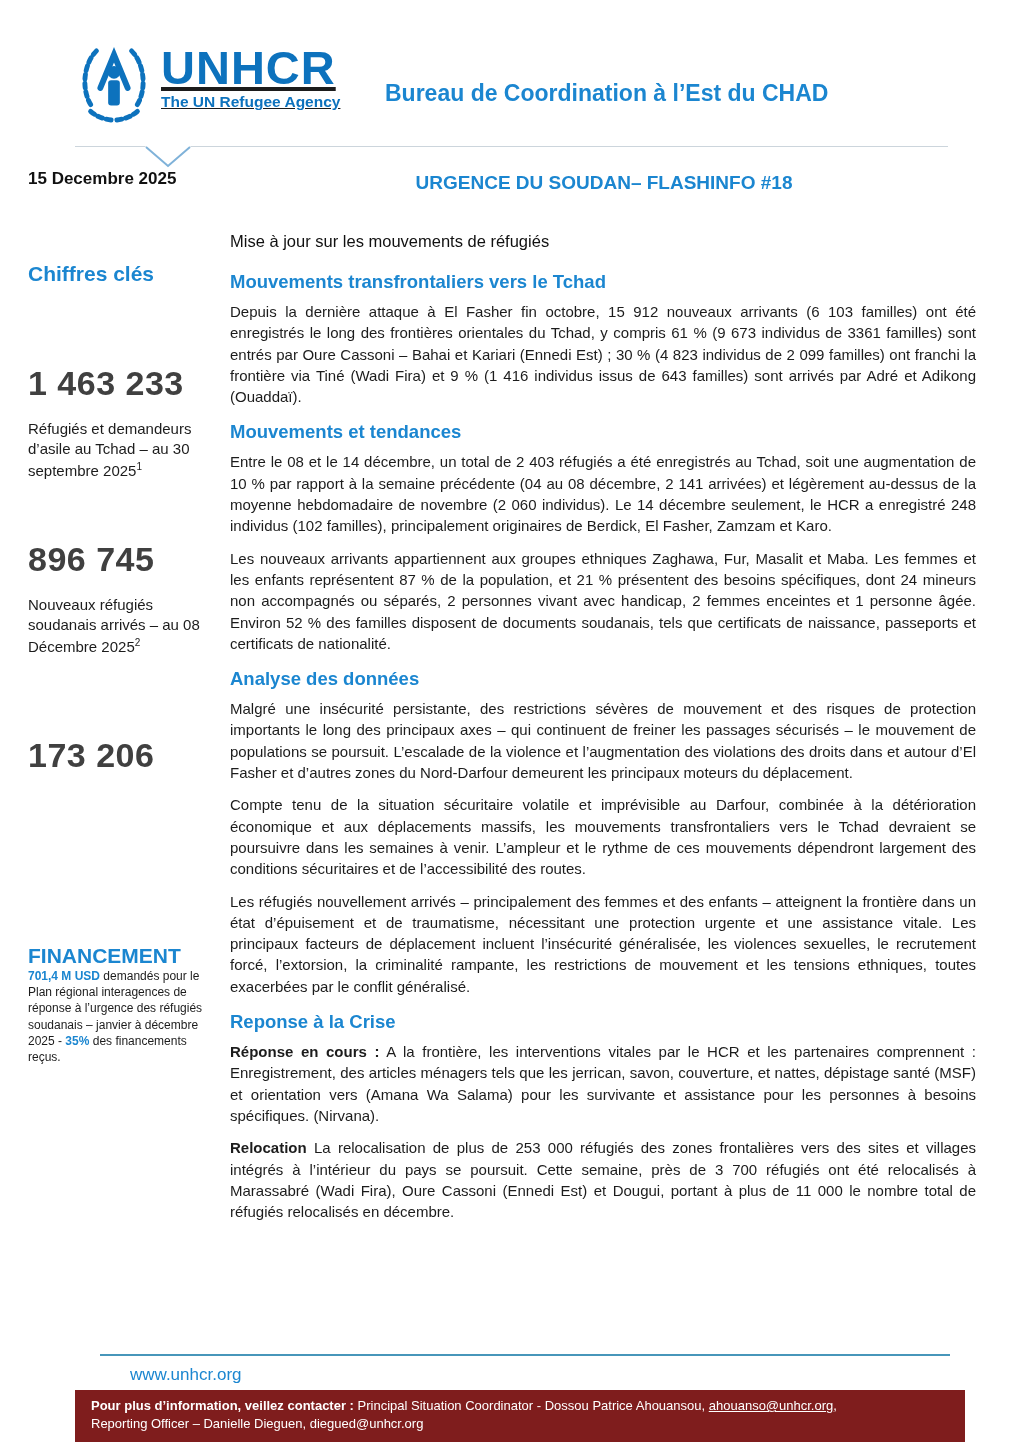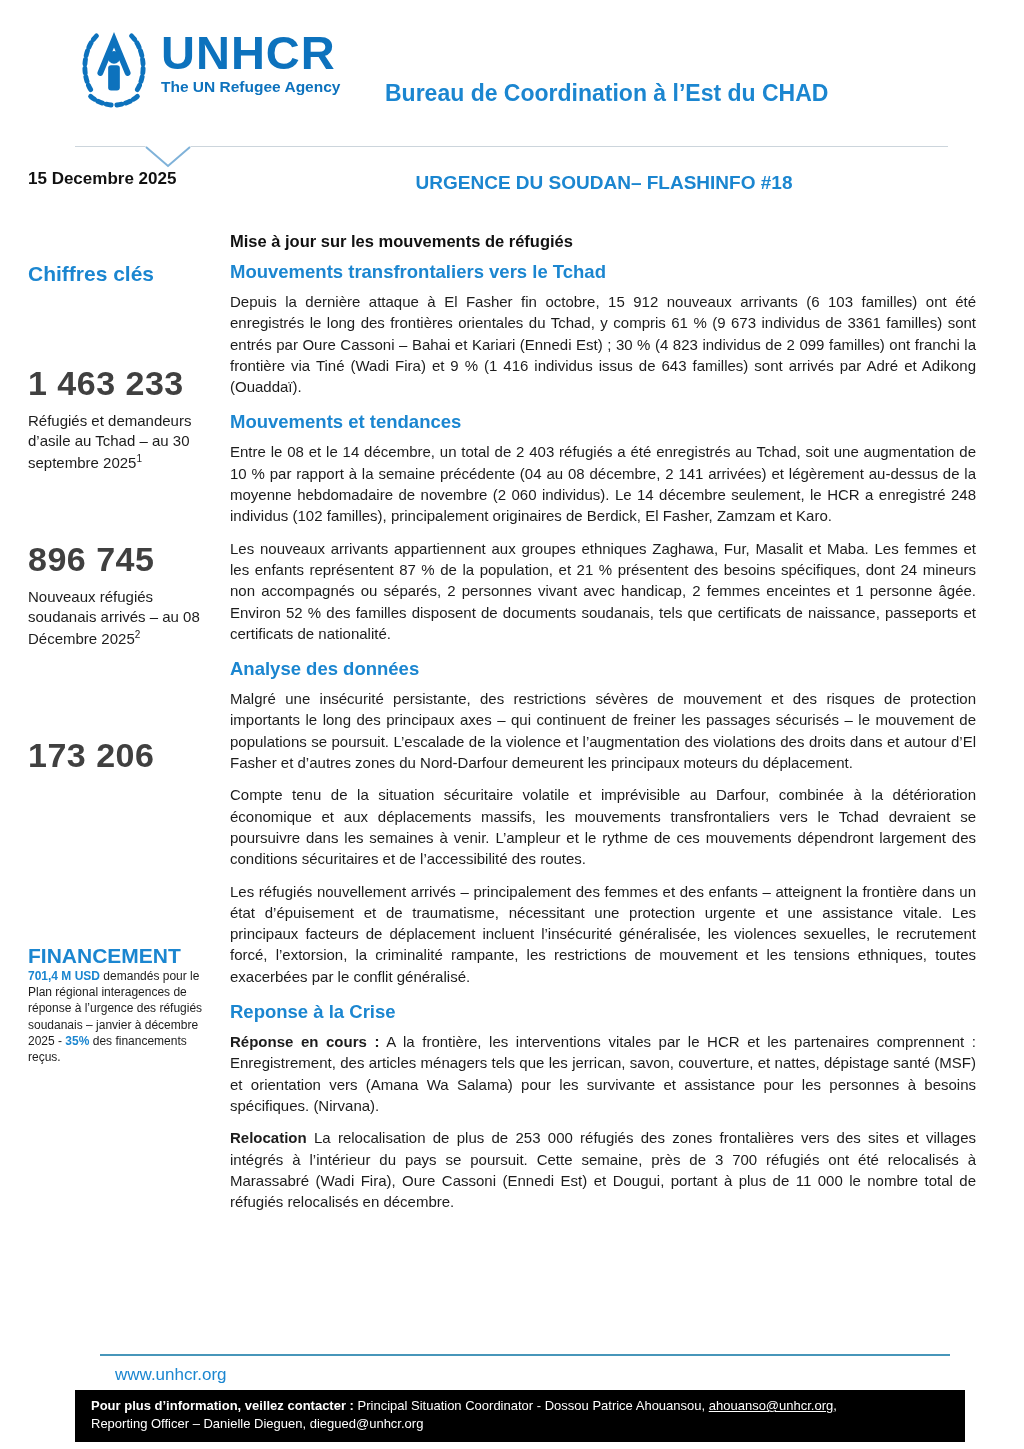--- a/index.html
+++ b/index.html
@@ -5,60 +5,60 @@
   html,body{margin:0;padding:0;background:#ffffff;}
   .page{
     position:relative;
     width:1024px;height:1449px;
     background:#ffffff;
     font-family:"Liberation Sans", sans-serif;
     color:#1c1c1c;
     overflow:hidden;
   }
   
-  .logo{position:absolute;left:75px;top:28px;display:flex;align-items:flex-start;}
+  .logo{position:absolute;left:75px;top:43px;display:flex;align-items:flex-start;text-decoration:underline;}
   .logo-emblem{width:78px;height:84px;}
   .logo-text{margin-left:8px;}
   .logo-title{font-size:47px;font-weight:bold;color:#0d72bd;letter-spacing:1px;line-height:1.05;}
   .logo-sub{font-size:15.5px;font-weight:bold;color:#0d72bd;margin-top:1px;}
   .bureau-title{
     position:absolute;left:385px;top:80px;width:575px;
     text-align:left;font-size:23px;font-weight:bold;color:#1b86d0;
   }
   .divider{position:absolute;left:75px;top:146px;width:873px;height:1px;background:#ccd5dc;}
   .chevron{position:absolute;left:145px;top:146px;width:46px;height:22px;}
   .date{position:absolute;left:28px;top:169px;font-size:17px;font-weight:bold;color:#111;}
   .flash-row{
     position:absolute;left:363px;top:172px;width:482px;
     display:flex;justify-content:center;
     font-size:19px;font-weight:bold;color:#1b86d0;
   }
   
   .sidebar-block{position:absolute;left:28px;width:182px;}
   .kf-title{top:262px;font-size:21px;font-weight:bold;color:#1b86d0;}
   .fig-value{font-size:34px;font-weight:bold;color:#404040;letter-spacing:0.5px;}
-  .fig-desc{font-size:15px;line-height:1.36;color:#1c1c1c;margin-top:8px;}
+  .fig-desc{font-size:15px;line-height:1.36;color:#1c1c1c;margin-top:16px;}
   .fig1{top:364px;} .fig2{top:540px;} .fig3{top:736px;}
   .fin{top:944px;}
   .fin-title{font-size:21px;font-weight:bold;color:#1b86d0;margin-bottom:0;}
   .fin-text{font-size:12px;line-height:1.35;color:#1c1c1c;}
   .fin-amount,.fin-percent{color:#1b86d0;font-weight:bold;}
   sup{font-size:10px;}
   
   .main{position:absolute;left:230px;top:232px;width:746px;}
-  .intro-title{font-size:16.5px;font-weight:bold;color:#111;margin:0 0 10px 0;}
+  .intro-title{font-size:16.5px;font-weight:normal;color:#111;margin:0 0 20px 0;}
   .sec-title{font-size:18.5px;font-weight:bold;color:#1b86d0;margin:14px 0 8px 0;}
   .main p{font-size:15px;line-height:1.42;text-align:justify;margin:0 0 11px 0;}
   .lead{font-weight:bold;}
   
   .footer-line{position:absolute;left:100px;top:1354px;width:850px;height:2px;background:#4796ba;}
-  .website{position:absolute;left:115px;top:1365px;font-size:17px;color:#1b86d0;text-decoration:none;}
+  .website{position:absolute;left:130px;top:1365px;font-size:17px;color:#1b86d0;text-decoration:none;}
   .banner{
     position:absolute;left:75px;top:1390px;width:890px;height:52px;
-    background:#000000;color:#ffffff;
+    background:#7f1d1d;color:#ffffff;
     font-size:13px;line-height:1.4;
     padding:7px 0 0 16px;box-sizing:border-box;
   }
   .banner a{color:#ffffff;}
   .banner .b-label{font-weight:bold;}
 </style>
 </head>
 <body>
 
 <div class="page">

